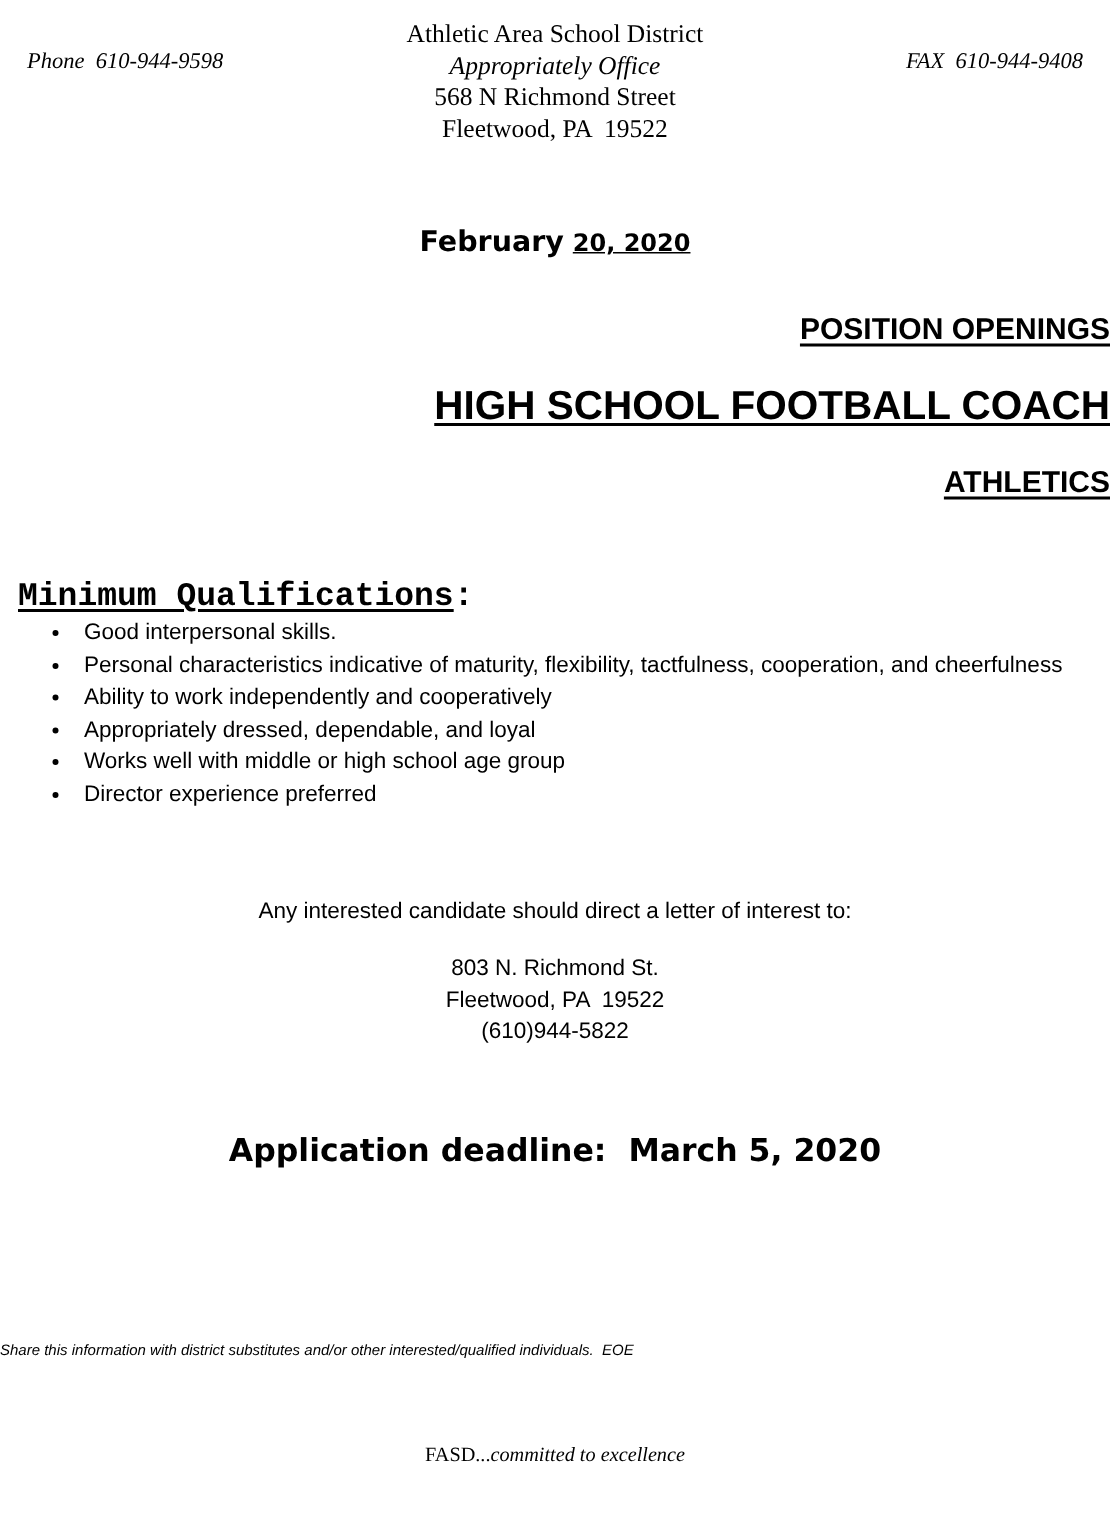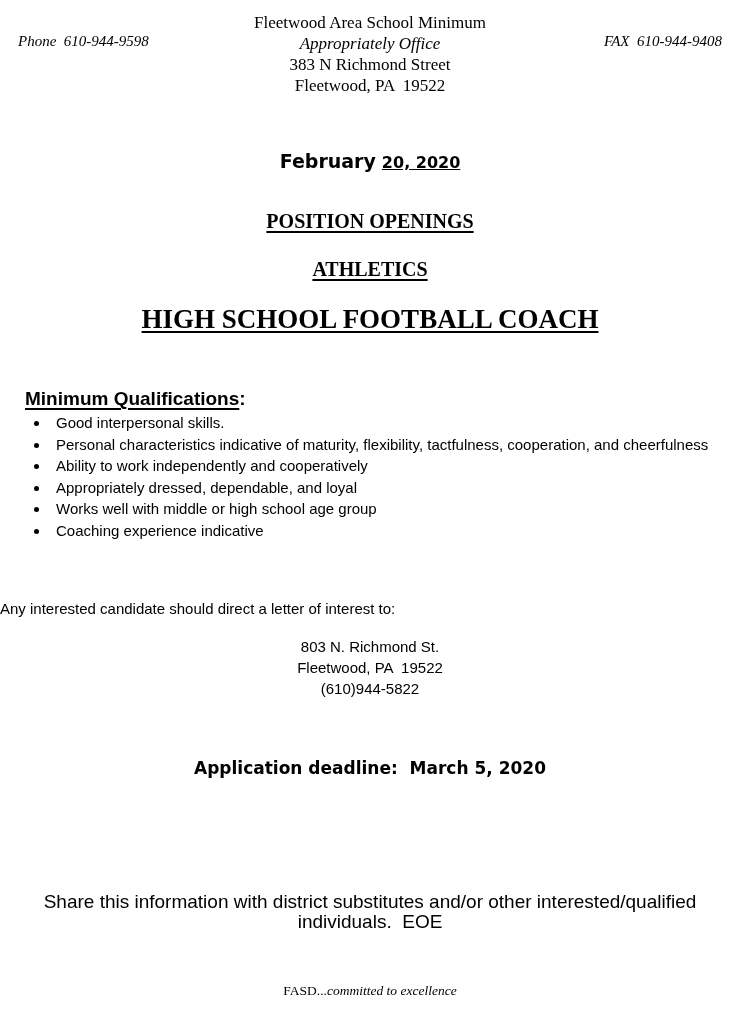--- a/index.html
+++ b/index.html
@@ -42,128 +42,129 @@
     text-align: center;
     font-family: "DejaVu Sans", sans-serif;
     font-weight: bold;
     line-height: 26px;
   }
   .date-month { font-size: 19px; }
   .date-dayyear { font-size: 16px; margin-left: 6px; text-decoration: underline; }
 
   
   .hd {
-    text-align: center;
-    font-family: Liberation Serif, serif;
+    text-align: right;
+    font-family: Liberation Sans, sans-serif;
     font-weight: bold;
     text-decoration: underline;
     text-decoration-thickness: 2px;
     text-underline-offset: 3px;
   }
   .hd-openings { margin-top: 32px; font-size: 20px; line-height: 26px; }
   .hd-athletics { margin-top: 22px; font-size: 20px; line-height: 26px; }
   .hd-job { margin-top: 20px; font-size: 27px; line-height: 34px; }
 
   
   .qual-heading {
     margin-top: 52px;
-    margin-left: 25px;
-    font-family: Liberation Sans, sans-serif;
+    margin-left: 12px;
+    font-family: Liberation Mono, monospace;
     font-weight: bold;
-    font-size: 19px;
+    font-size: 22px;
     line-height: 22px;
   }
   .qual-heading .underlined {
     text-decoration: underline;
     text-decoration-thickness: 2px;
     text-underline-offset: 3px;
   }
   .qual-list {
     margin-top: 2px;
     margin-left: 50px;
     width: 682px;
     list-style: disc outside;
     font-size: 15px;
     line-height: 21.5px;
   }
   .qual-list li { padding-left: 6px; }
 
   
   .interest-intro {
     margin-top: 57px;
+    text-align: center;
     font-size: 15px;
     line-height: 21px;
   }
   .contact-block {
     margin-top: 17px;
     text-align: center;
     font-size: 15px;
     line-height: 21px;
   }
 
   
   .deadline {
     margin-top: 57px;
     text-align: center;
     font-family: "DejaVu Sans", sans-serif;
     font-weight: bold;
-    font-size: 17px;
+    font-size: 21px;
     line-height: 24px;
   }
 
   
   .share-note {
     margin-top: 112px;
-    text-align: center;
-    font-size: 19px;
+    font-style: italic;
+    font-size: 10px;
     line-height: 20px;
   }
   .fasd-line {
     margin-top: 50px;
     text-align: center;
     font-family: Liberation Serif, serif;
     font-size: 13.5px;
     line-height: 17px;
   }
   .fasd-line .motto { font-style: italic; }
 </style>
 </head>
 <body>
 
 <div class="page">
 
   <div class="letterhead">
     <div class="lh-side lh-phone pre">Phone  610-944-9598</div>
     <div class="lh-side lh-fax pre">FAX  610-944-9408</div>
     <div class="lh-center">
-      <div>Fleetwood Area School Minimum</div>
+      <div>Athletic Area School District</div>
       <div class="italic">Appropriately Office</div>
-      <div>383 N Richmond Street</div>
+      <div>568 N Richmond Street</div>
       <div class="pre">Fleetwood, PA  19522</div>
     </div>
   </div>
 
   <div class="date-line">
     <span class="date-month">February</span><span class="date-dayyear">20, 2020</span>
   </div>
 
   <div class="hd hd-openings">POSITION OPENINGS</div>
+  <div class="hd hd-job">HIGH SCHOOL FOOTBALL COACH</div>
   <div class="hd hd-athletics">ATHLETICS</div>
-  <div class="hd hd-job">HIGH SCHOOL FOOTBALL COACH</div>
 
   <div class="qual-heading">
     <span class="underlined">Minimum Qualifications</span><span>:</span>
   </div>
   <ul class="qual-list">
     <li>Good interpersonal skills.</li>
     <li>Personal characteristics indicative of maturity, flexibility, tactfulness, cooperation, and cheerfulness</li>
     <li>Ability to work independently and cooperatively</li>
     <li>Appropriately dressed, dependable, and loyal</li>
     <li>Works well with middle or high school age group</li>
-    <li>Coaching experience indicative</li>
+    <li>Director experience preferred</li>
   </ul>
 
   <div class="interest-intro">Any interested candidate should direct a letter of interest to:</div>
   <div class="contact-block">
     <div>803 N. Richmond St.</div>
     <div class="pre">Fleetwood, PA  19522</div>
     <div>(610)944-5822</div>
   </div>
 
   <div class="deadline pre">Application deadline:  March 5, 2020</div>

